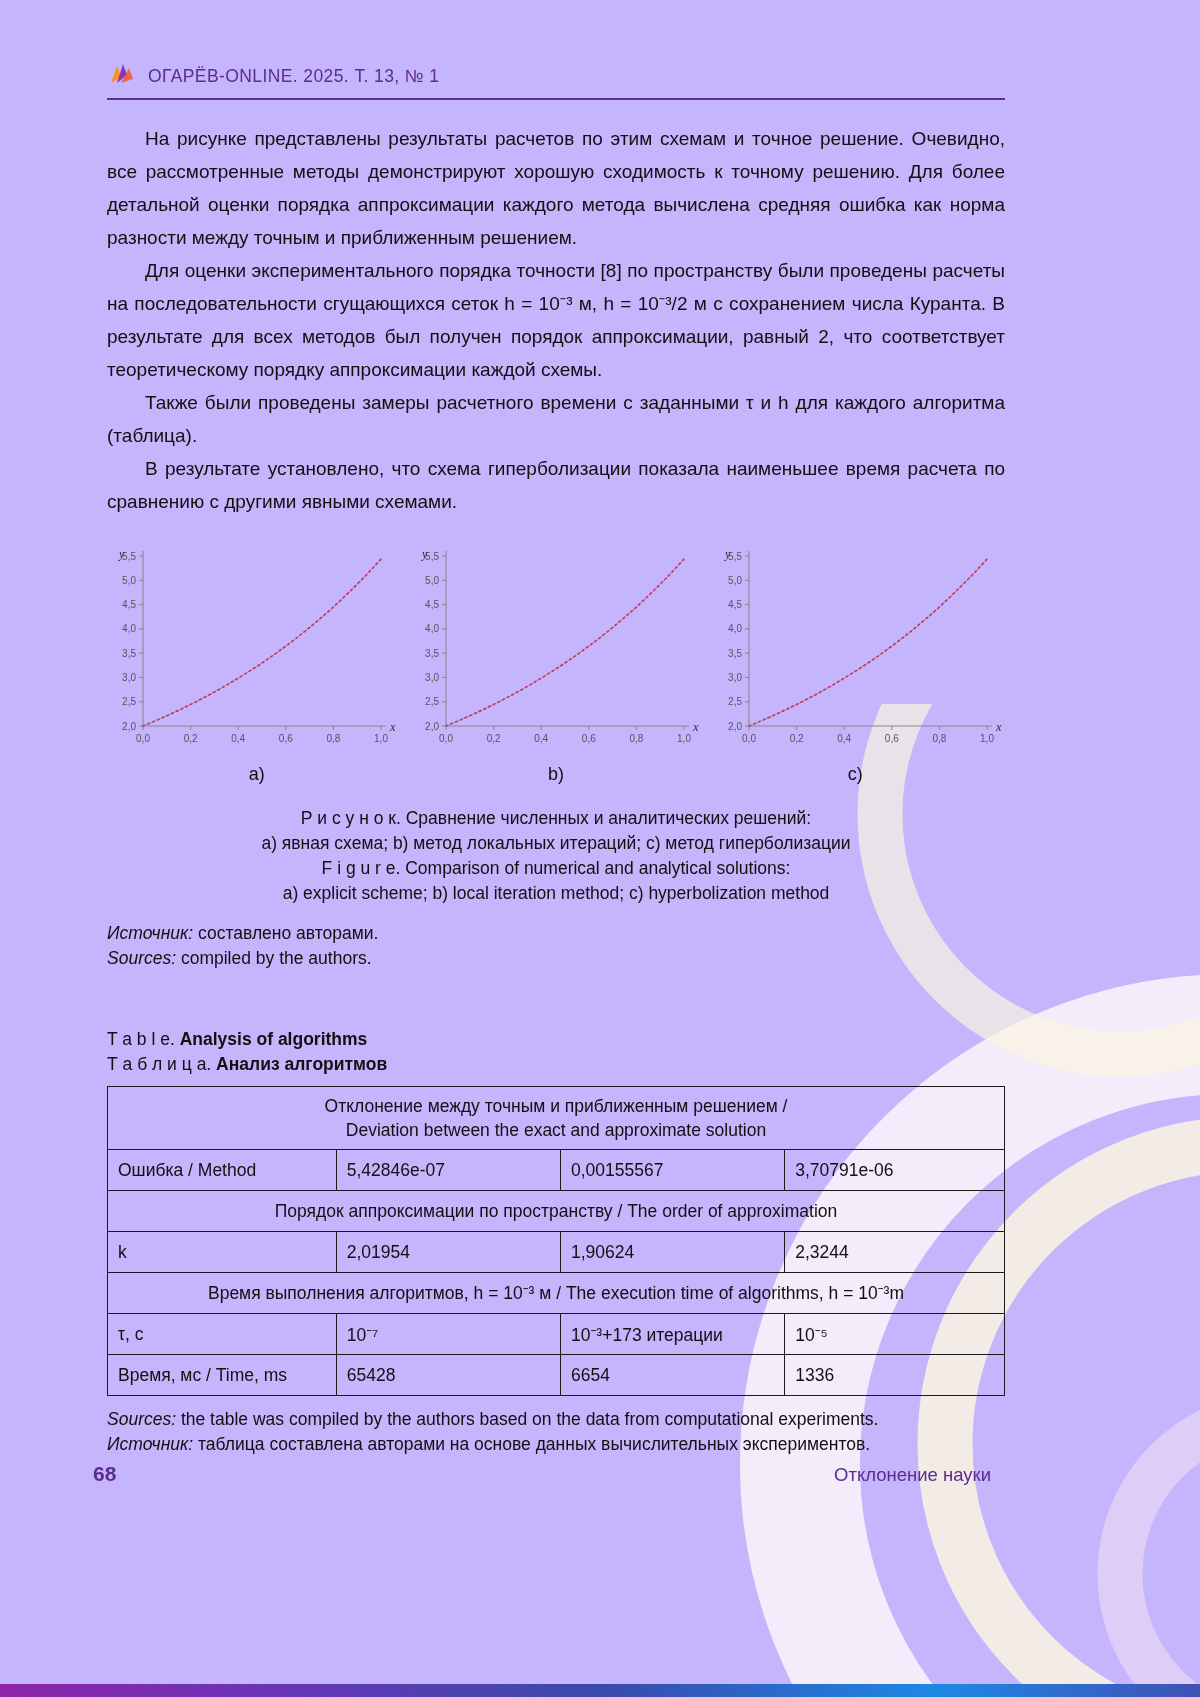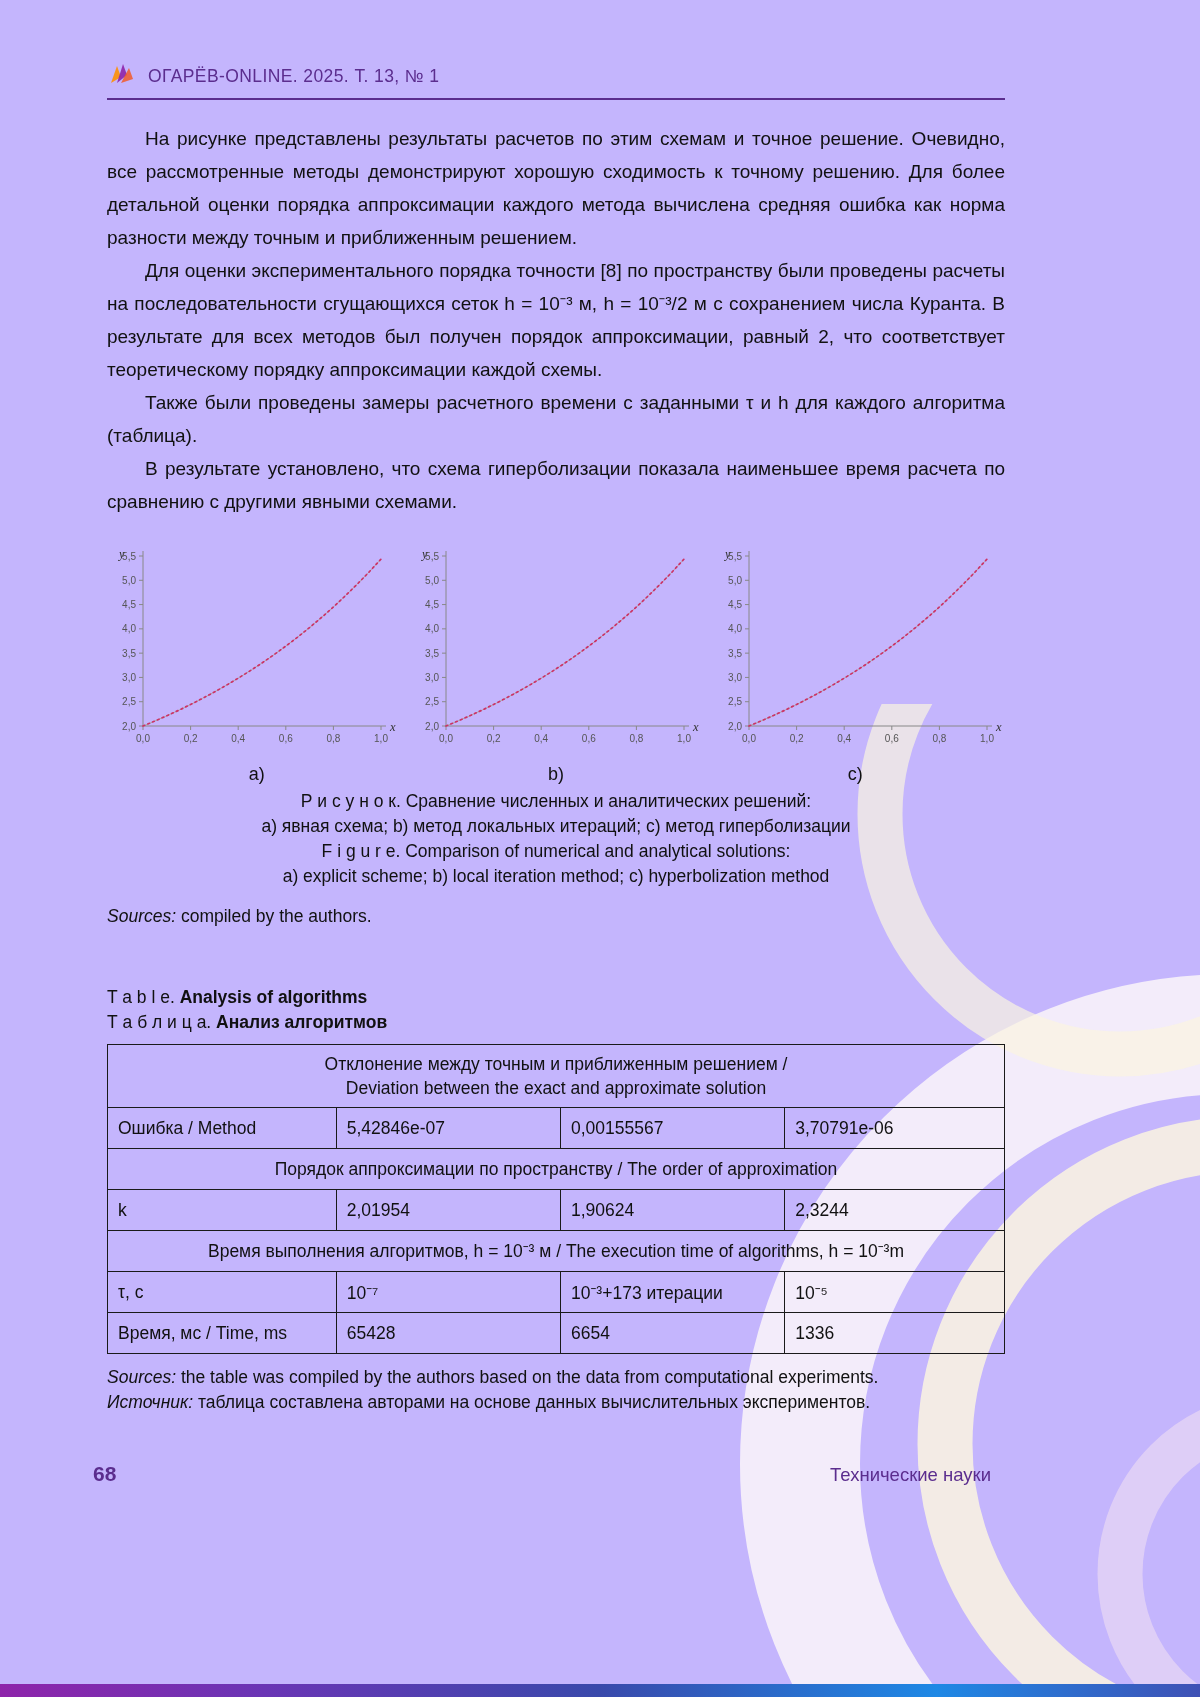--- a/index.html
+++ b/index.html
@@ -22,21 +22,21 @@
   .body-text{margin-top:22px;font-size:19px;line-height:33px;text-align:justify;}
   .body-text p{text-indent:38px;}
 
   
   .charts-row{display:flex;justify-content:space-between;margin-top:26px;}
   .chart{width:292px;height:212px;}
   .panel-labels{display:flex;margin-top:8px;font-size:18px;color:#111;}
   .panel-labels span{flex:1;text-align:center;}
 
   
-  .fig-caption{margin-top:4px;text-align:center;font-size:17.5px;line-height:25px;}
+  .fig-caption{margin-top:21px;text-align:center;font-size:17.5px;line-height:25px;}
   .fig-source{margin-top:15px;font-size:17.5px;line-height:25px;}
   .ital{font-style:italic;}
 
   
   .tbl-caption{margin-top:56px;font-size:17.5px;line-height:25px;}
   .b{font-weight:bold;}
   table.analysis{border-collapse:collapse;width:100%;margin-top:9px;font-size:17.5px;table-layout:fixed;}
   .analysis th,.analysis td{border:1px solid #1a1a1a;padding:7px 10px;vertical-align:middle;}
   .analysis th{font-weight:normal;text-align:center;height:54px;line-height:23px;}
   .analysis td{height:41px;text-align:left;}
@@ -201,20 +201,21 @@
     </div>
 
     <div class="fig-caption">
       <div>Р и с у н о к. Сравнение численных и аналитических решений:</div>
       <div>а) явная схема; b) метод локальных итераций; c) метод гиперболизации</div>
       <div>F i g u r e. Comparison of numerical and analytical solutions:</div>
       <div>a) explicit scheme; b) local iteration method; c) hyperbolization method</div>
     </div>
 
     <div class="fig-source">
+      <div><span class="ital">Источник:</span><span> составлено авторами.</span></div>
       <div><span class="ital">Sources:</span><span> compiled by the authors.</span></div>
     </div>
 
     <div class="tbl-caption">
       <div><span>T a b l e.</span> <span class="b">Analysis of algorithms</span></div>
       <div><span>Т а б л и ц а.</span> <span class="b">Анализ алгоритмов</span></div>
     </div>
 
     <table class="analysis">
       <colgroup>
@@ -265,21 +266,21 @@
 
     <div class="tbl-source">
       <div><span class="ital">Sources:</span><span> the table was compiled by the authors based on the data from computational experiments.</span></div>
       <div><span class="ital">Источник:</span><span> таблица составлена авторами на основе данных вычислительных экспериментов.</span></div>
     </div>
 
   </div>
 
   <div class="footer-row">
     <span class="page-num">68</span>
-    <span class="section-title">Технические науки</span>
+    <span class="section-title">Отклонение науки</span>
   </div>
 
   <svg class="bg-decor" width="620" height="980" viewBox="0 0 620 980">
     <circle cx="650" cy="760" r="430" fill="none" stroke="#f3ecfa" stroke-width="120"></circle>
     <circle cx="665" cy="740" r="300" fill="none" stroke="#fbf5e0" stroke-width="55" opacity="0.85"></circle>
     <circle cx="540" cy="110" r="240" fill="none" stroke="#fbf5e0" stroke-width="45" opacity="0.7"></circle>
     <circle cx="700" cy="870" r="160" fill="none" stroke="#ead9f3" stroke-width="45" opacity="0.7"></circle>
   </svg>
 
   <div class="bottom-bar"></div>

